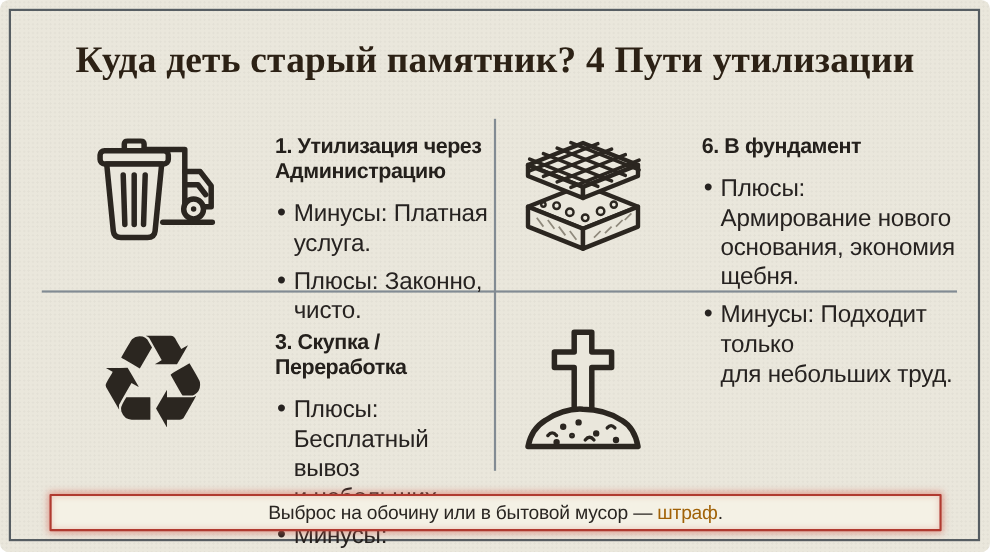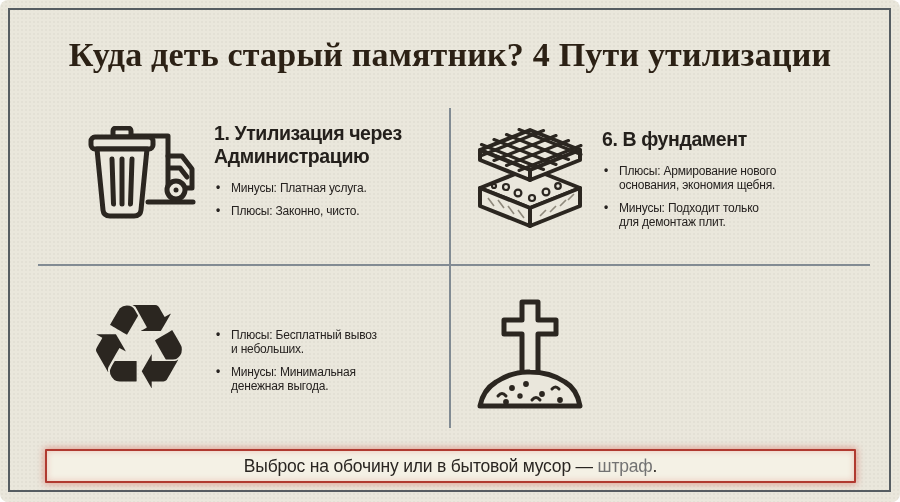--- a/index.html
+++ b/index.html
@@ -19,21 +19,21 @@
   }
   .title{
     position:absolute;left:0;right:0;top:36px;margin:0;
     text-align:center;
     font-family:"Liberation Serif",serif;font-weight:700;font-size:34px;
     color:#2c2115;letter-spacing:.2px;
   }
   .divider-v{position:absolute;left:449px;top:108px;width:2px;height:320px;background:#828b93;}
   .divider-h{position:absolute;left:38px;top:264px;width:832px;height:2px;background:#828b93;}
 
-  .quad{position:absolute;display:flex;align-items:flex-end;}
+  .quad{position:absolute;display:flex;align-items:flex-start;gap:36px;}
   .q1{left:78px;top:112px;width:368px;}
   .q2{left:472px;top:112px;width:398px;}
   .q3{left:78px;top:290px;width:368px;}
   .q4{left:472px;top:290px;width:398px;}
   .icon-wrap{flex:0 0 122px;display:flex;justify-content:center;}
   .q2 .icon-wrap{flex-basis:116px;}
   .q4 .icon-wrap{flex-basis:116px;}
   .icon-wrap svg{display:block;}
   .q1 .icon-wrap svg{margin-top:14px;}
   .q2 .icon-wrap svg{margin-top:12px;}
@@ -43,33 +43,33 @@
     font-family:"DejaVu Sans",sans-serif;
   }
   .text-col{flex:1;margin-left:14px;margin-top:10px;min-width:0;}
   .text-col h2{
     margin:0;font-size:19.5px;font-weight:700;line-height:1.18;
     letter-spacing:-0.4px;color:#24201c;white-space:pre-line;
   }
   .bullets{list-style:none;margin:13px 0 0;padding:0;}
   .bullets li{
     position:relative;padding-left:17px;margin-bottom:8px;
-    font-size:12px;line-height:1.22;letter-spacing:-0.2px;color:#262220;
+    font-size:22px;line-height:1.22;letter-spacing:-0.2px;color:#262220;
   }
   .bullets li::before{content:"•";position:absolute;left:2px;top:-1px;font-weight:700;}
   .bullets li span{white-space:pre-line;}
 
   .banner{
     position:absolute;left:45px;top:449px;width:807px;height:30px;
     background:#f4f1e5;border:2px solid #b03a30;border-radius:1px;
     box-shadow:0 0 7px 1px rgba(214,92,78,.55), inset 0 0 6px rgba(214,92,78,.3);
     text-align:center;line-height:30px;font-size:17.5px;color:#2a2622;
     letter-spacing:-0.2px;
   }
-  .banner .red{color:#737373;}
+  .banner .red{color:#a16207;}
 </style>
 </head>
 <body>
 
 <div class="screen">
   <div class="texture"></div>
   <div class="frame"></div>
 
   <h1 class="title">Куда деть старый памятник? 4 Пути утилизации</h1>
 
@@ -139,30 +139,31 @@
           </g>
         </g>
       </svg>
     </div>
     <div class="text-col">
       <h2>6. В фундамент</h2>
       <ul class="bullets">
         <li><span>Плюсы: Армирование нового
 основания, экономия щебня.</span></li>
         <li><span>Минусы: Подходит только
-для демонтаж плит.</span></li>
+для небольших труд.</span></li>
       </ul>
     </div>
   </section>
 
   <section class="quad q3">
     <div class="icon-wrap">
       <div class="recycle-glyph">♻</div>
     </div>
     <div class="text-col">
+      <h2>3. Скупка / Переработка</h2>
       <ul class="bullets">
         <li><span>Плюсы: Бесплатный вывоз
 и небольших.</span></li>
         <li><span>Минусы: Минимальная
 денежная выгода.</span></li>
       </ul>
     </div>
   </section>
 
   <section class="quad q4">

